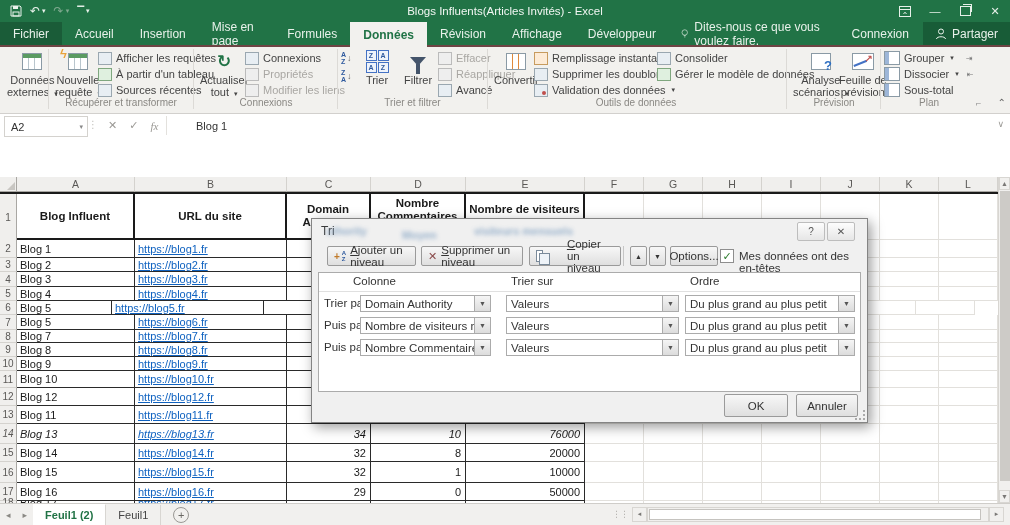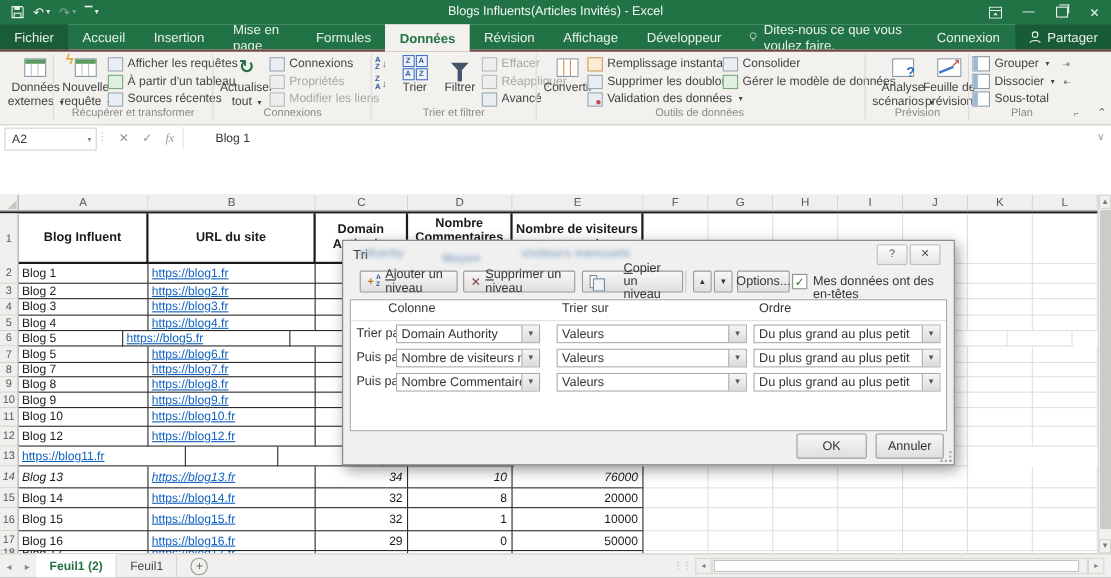--- a/index.html
+++ b/index.html
@@ -620,20 +620,21 @@
           <div class="cell pc" style="width: 59px;"></div>
           <div class="cell pc" style="width: 59px;"></div>
           <div class="cell pc" style="width: 59px;"></div>
           <div class="cell pc" style="width: 59px;"></div>
           <div class="cell pc" style="width: 59px;"></div>
           <div class="cell pc" style="width: 59px;"></div>
           <div class="cell pc" style="width: 59px;"></div>
         </div>
         <div class="grow" style="height: 18px;">
           <div class="rn">13</div>
+          <div class="cell tc" style="width: 118px;">Blog 11</div>
           <div class="cell tc" style="width: 152px;">
             <span class="link">https://blog11.fr</span>
           </div>
           <div class="cell tc num" style="width: 84px;"></div>
           <div class="cell tc num" style="width: 95px;"></div>
           <div class="cell tc num" style="width: 119px;"></div>
           <div class="cell pc" style="width: 59px;"></div>
           <div class="cell pc" style="width: 59px;"></div>
           <div class="cell pc" style="width: 59px;"></div>
           <div class="cell pc" style="width: 59px;"></div>

